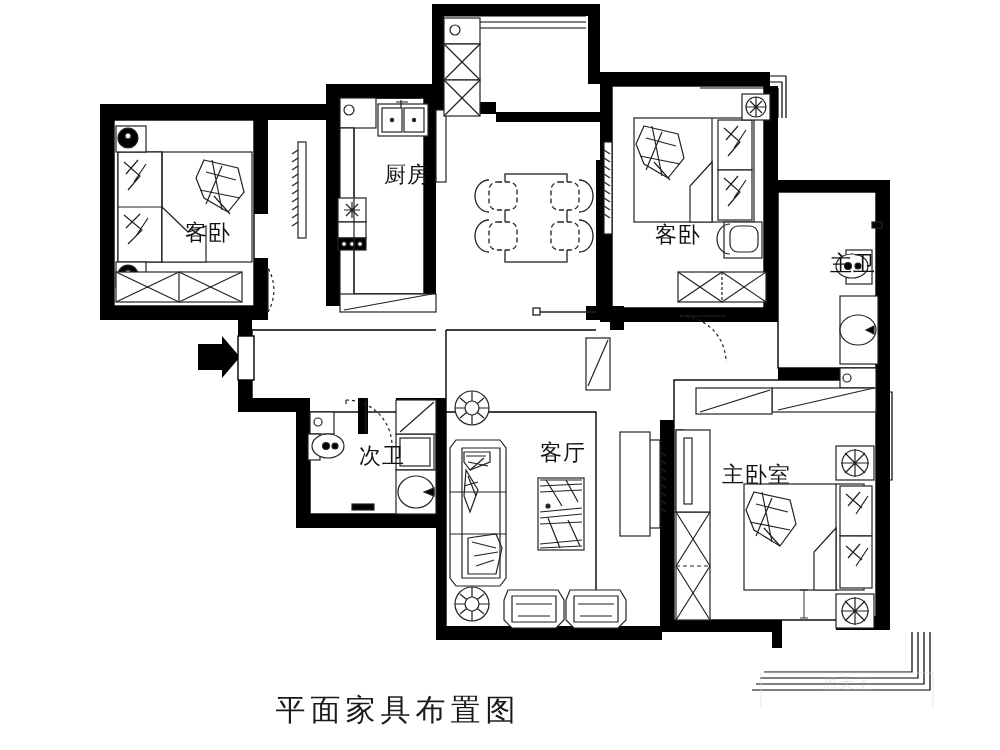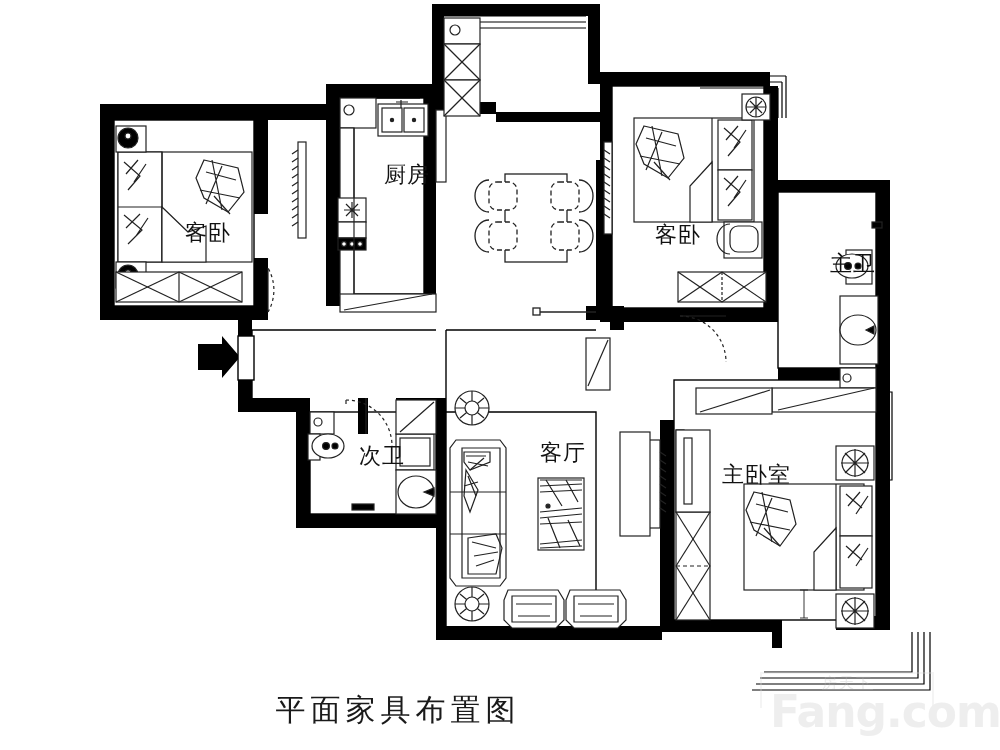--- a/index.html
+++ b/index.html
@@ -409,16 +409,15 @@
   <div class="rlabel" style="left:794px;top:249px;margin-left:36px;">主卫</div>
   <div class="rlabel" style="left:359px;top:441px;">次卫</div>
   <div class="rlabel" style="left:540px;top:438px;">客厅</div>
   <div class="rlabel" style="left:722px;top:460px;">主卧室</div>
 
   <div id="title">平面家具布置图</div>
 
   <div id="wm">
     <div class="wbox"></div>
     <div class="wtop">房天下</div>
-    <div class="wmain">Fang.com</div>
   </div>
 
 </div>
 
 </body></html>

